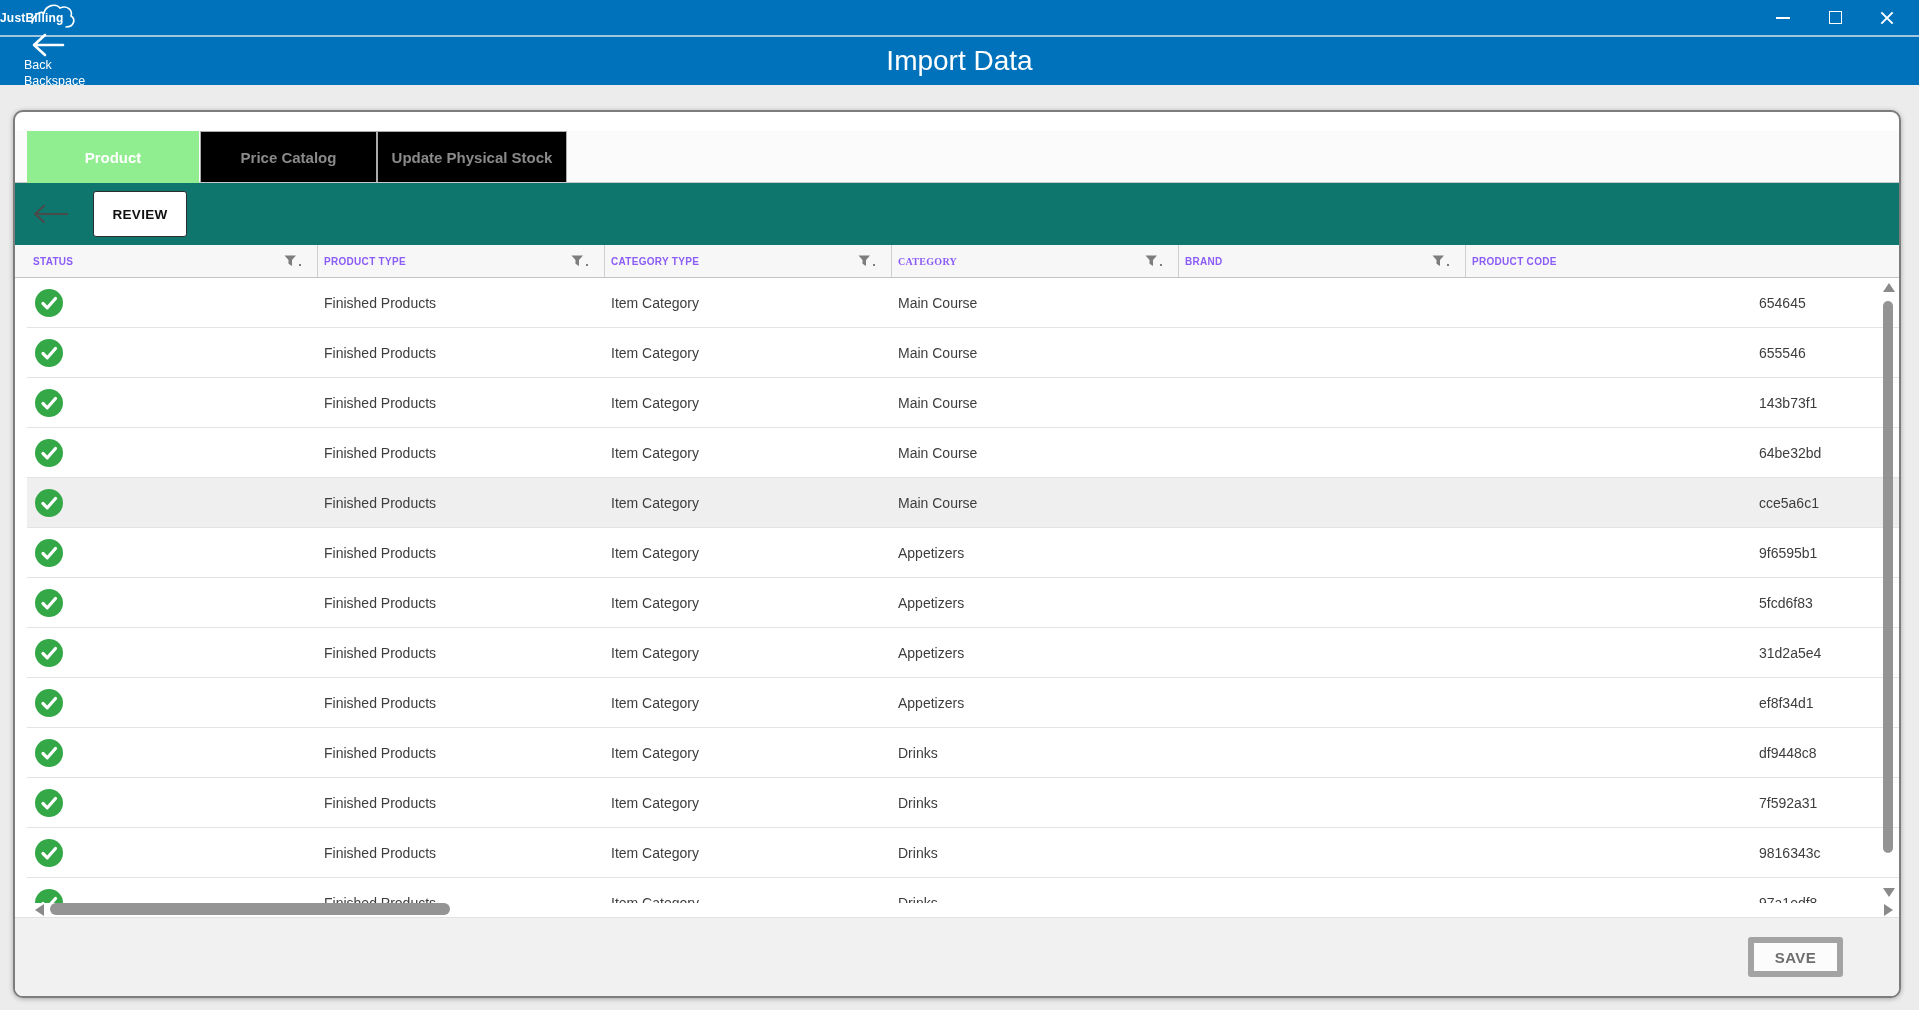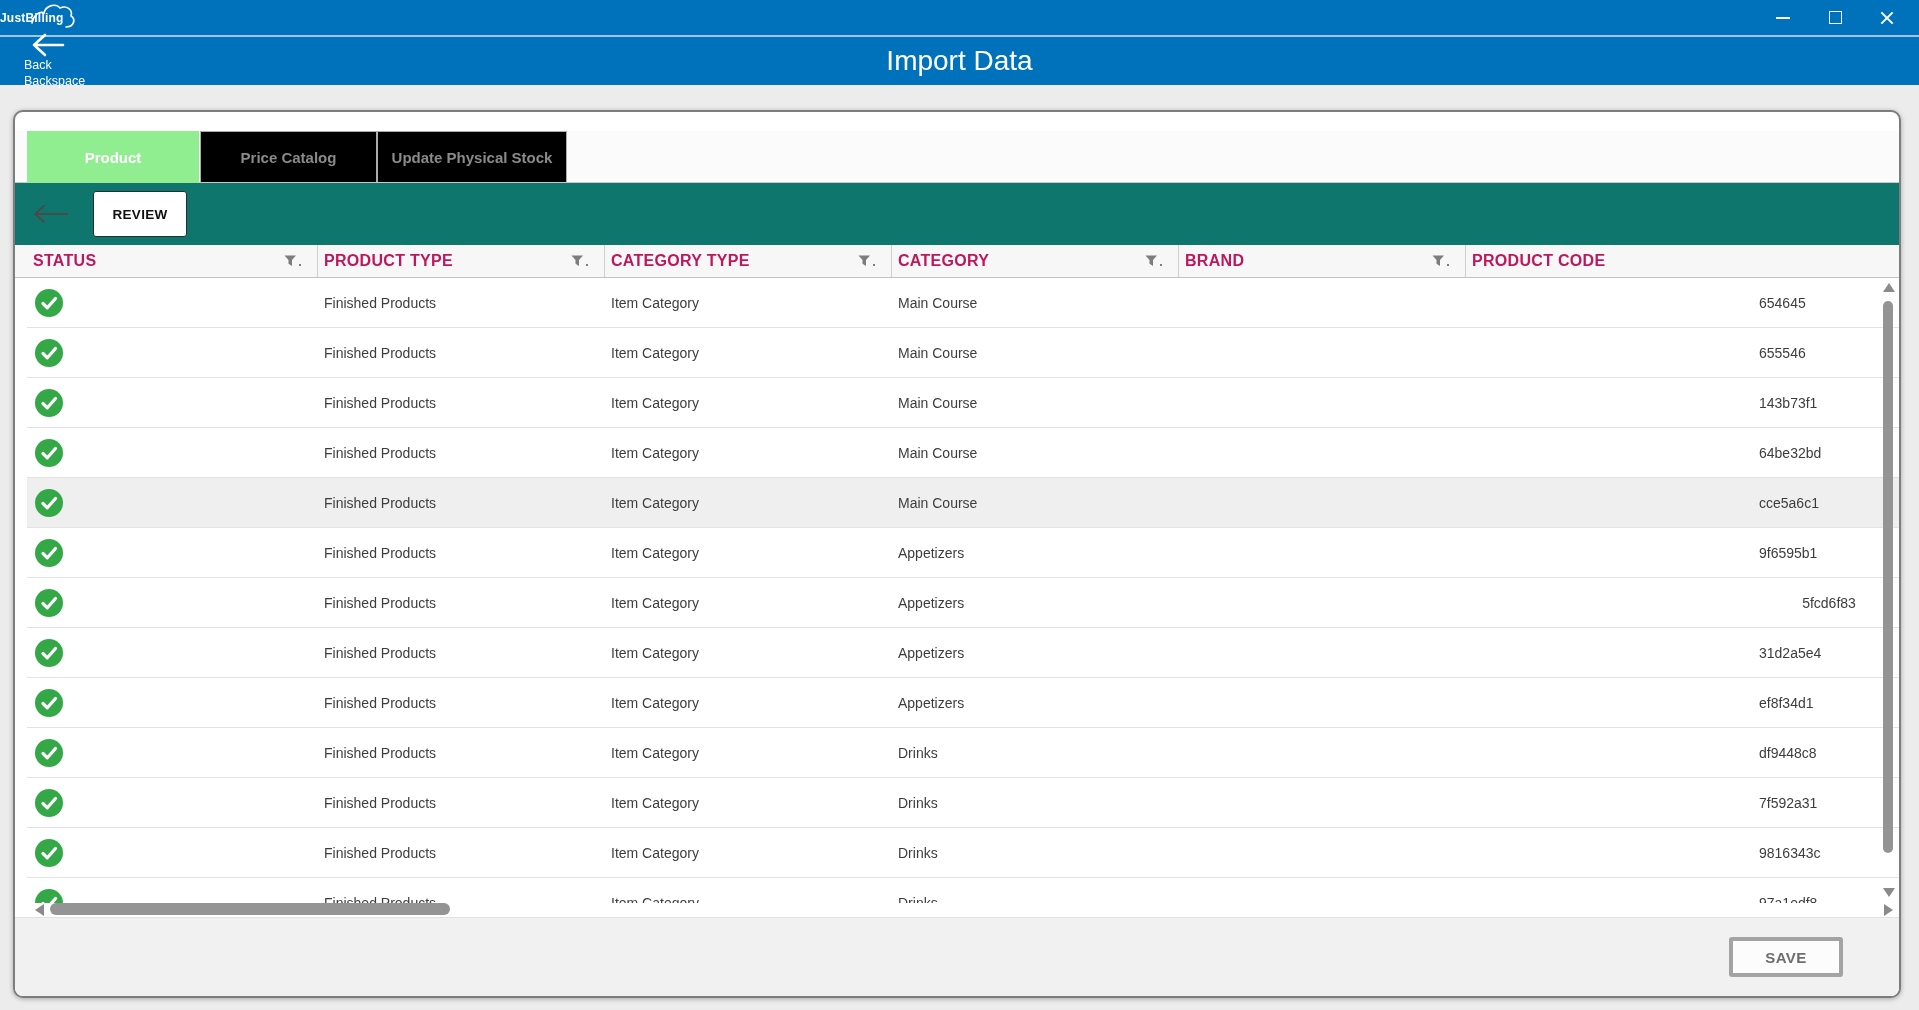--- a/index.html
+++ b/index.html
@@ -53,21 +53,21 @@
     font-size:13.5px; font-weight:bold; color:#111; letter-spacing:.3px; cursor:pointer;
     font-family:"Liberation Sans", sans-serif; }
 
   
   .table-region { position:relative; height:672px; background:#fff; }
   .thead { display:flex; height:33px; background:#f7f7f7; border-bottom:1px solid #c4c4c4;
     padding-left:12px; overflow:hidden; }
   .th { display:flex; align-items:center; justify-content:space-between;
     border-right:1px solid #cfcfcf; padding:0 0 0 6px; }
   .th:last-child { border-right:none; flex:1; }
-  .hlabel { font-size:16px; font-weight:bold; color:#be185d; letter-spacing:.3px; white-space:nowrap; }
+  .hlabel { font-size:10px; font-weight:bold; color:#8b5cf6; letter-spacing:.3px; white-space:nowrap; }
   .filter-icon { display:flex; align-items:flex-end; margin-right:16px; cursor:pointer; }
   .filter-dot { width:2px; height:2px; background:#7d7d7d; margin-left:2px; margin-bottom:1px; }
 
   .tbody { height:625px; overflow:hidden; padding-left:12px; }
   .tr { display:flex; height:50px; align-items:center; border-bottom:1px solid #e3e3e3; background:#fff; }
   .tr.highlighted { background:#efefef; }
   .td { padding-left:6px; font-size:14px; color:#3d3d3d; white-space:nowrap; overflow:hidden; }
   .td-status { display:flex; align-items:center; padding-left:8px; }
   .check-circle { width:28px; height:28px; border-radius:50%; background:#34a847;
     display:flex; align-items:center; justify-content:center; }
@@ -87,21 +87,21 @@
     border-right:9px solid #8a8a8a; cursor:pointer; }
   .h-arrow-right { position:absolute; right:-14px; top:1px; width:0; height:0;
     border-top:6px solid transparent; border-bottom:6px solid transparent;
     border-left:9px solid #8a8a8a; cursor:pointer; }
   .h-thumb { position:absolute; left:35px; top:0; width:400px; height:12px;
     background:#949494; border-radius:6px; cursor:grab; }
 
   
   .card-footer { height:79px; background:#f1f1f1; border-top:1px solid #e2e2e2;
     display:flex; align-items:center; justify-content:flex-end; padding-right:56px; }
-  .save-btn { width:114px; height:40px; background:#fcfcfc; border:4px solid #a3a3a3; border-radius:3px;
+  .save-btn { width:95px; height:40px; background:#fcfcfc; border:6px solid #a3a3a3; border-radius:3px;
     font-size:15px; font-weight:bold; color:#6e6e6e; letter-spacing:.4px; cursor:pointer;
     font-family:"Liberation Sans", sans-serif; }
 </style>
 </head>
 <body>
 
 <div class="titlebar">
   <div class="logo-wrap">
     <span class="logo-text">JustBilling</span>
     <svg class="logo-cloud" width="50" height="32" viewBox="0 0 50 32">
@@ -173,21 +173,21 @@
   </div>
         <div class="th" style="width: 287px; flex: 0 0 287px;">
     <span class="hlabel">CATEGORY TYPE</span>
     <span class="filter-icon">
       <svg width="13" height="12" viewBox="0 0 13 12">
         <path d="M0.5 0.5 H12 L8 5 V11 L4.5 8.8 V5 Z" fill="#7d7d7d"></path>
       </svg>
       <span class="filter-dot"></span>
     </span>
   </div>
-        <div class="th" style="width: 287px; flex: 0 0 287px;">
+        <div class="th" style="width: 287px; flex: 0 0 287px; font-family: Liberation Serif, serif;">
     <span class="hlabel">CATEGORY</span>
     <span class="filter-icon">
       <svg width="13" height="12" viewBox="0 0 13 12">
         <path d="M0.5 0.5 H12 L8 5 V11 L4.5 8.8 V5 Z" fill="#7d7d7d"></path>
       </svg>
       <span class="filter-dot"></span>
     </span>
   </div>
         <div class="th" style="width: 287px; flex: 0 0 287px;">
     <span class="hlabel">BRAND</span>
@@ -300,21 +300,21 @@
         <svg width="28" height="28" viewBox="0 0 28 28">
           <path d="M8 14.5 L12.3 18.8 L20.5 9.5" fill="none" stroke="#ffffff" stroke-width="3.2" stroke-linecap="round" stroke-linejoin="round"></path>
         </svg>
       </div>
     </div>
     <div class="td" style="width: 287px; flex: 0 0 287px;">Finished Products</div>
     <div class="td" style="width: 287px; flex: 0 0 287px;">Item Category</div>
     <div class="td" style="width: 287px; flex: 0 0 287px;">Appetizers</div>
     <div class="td" style="width: 287px; flex: 0 0 287px;"></div>
     <div class="td" style="width: 287px; flex: 0 0 287px;"></div>
-    <div class="td" style="flex: 1 1 0%; text-align: center;">5fcd6f83</div>
+    <div class="td" style="flex: 1 1 0%;">5fcd6f83</div>
   </div>
         <div class="tr">
     <div class="td td-status" style="width: 291px; flex: 0 0 291px;">
       <div class="check-circle">
         <svg width="28" height="28" viewBox="0 0 28 28">
           <path d="M8 14.5 L12.3 18.8 L20.5 9.5" fill="none" stroke="#ffffff" stroke-width="3.2" stroke-linecap="round" stroke-linejoin="round"></path>
         </svg>
       </div>
     </div>
     <div class="td" style="width: 287px; flex: 0 0 287px;">Finished Products</div>

